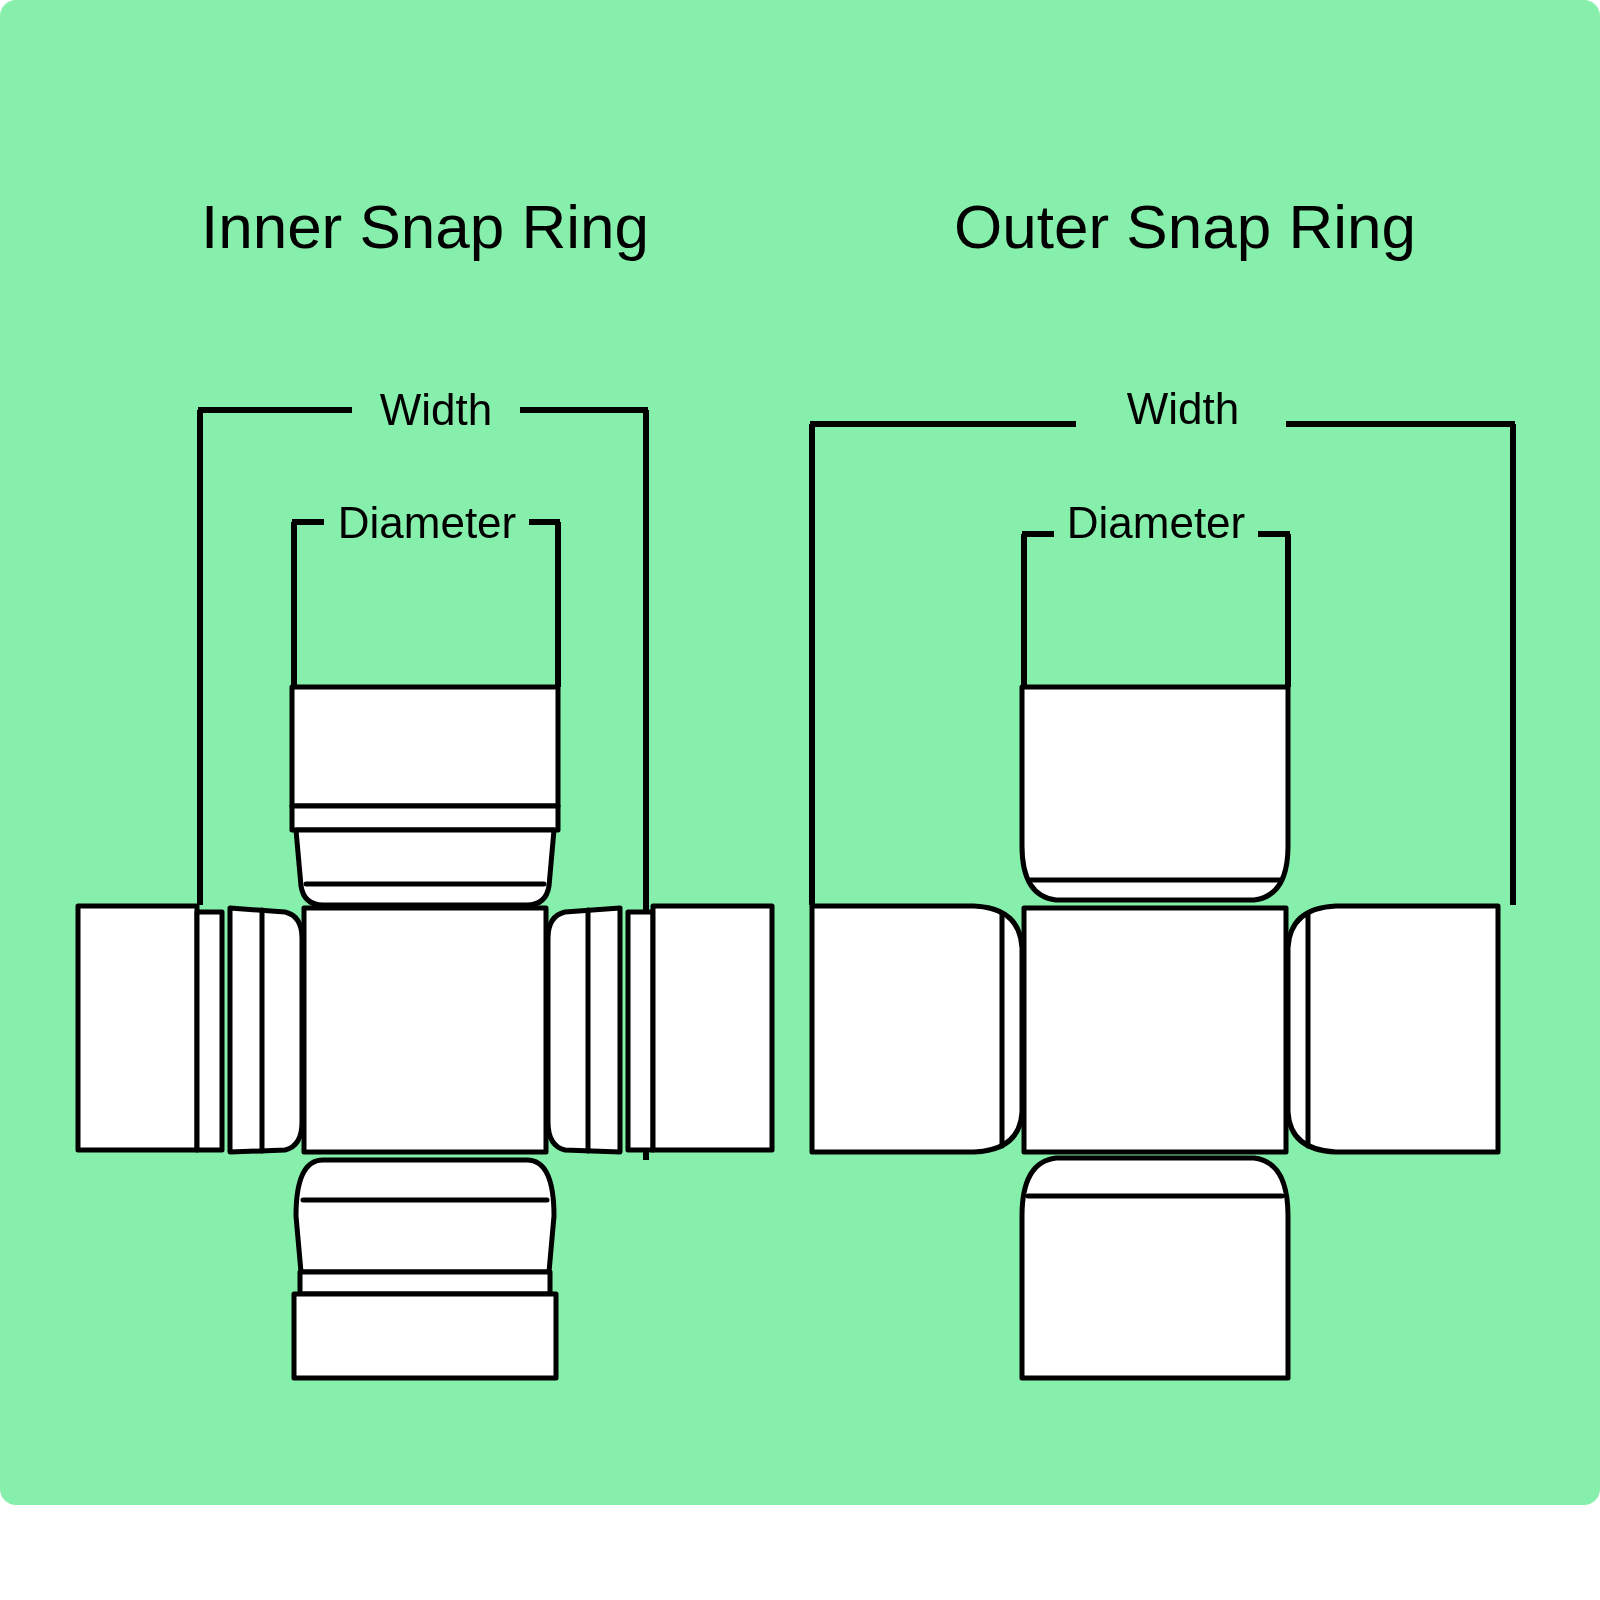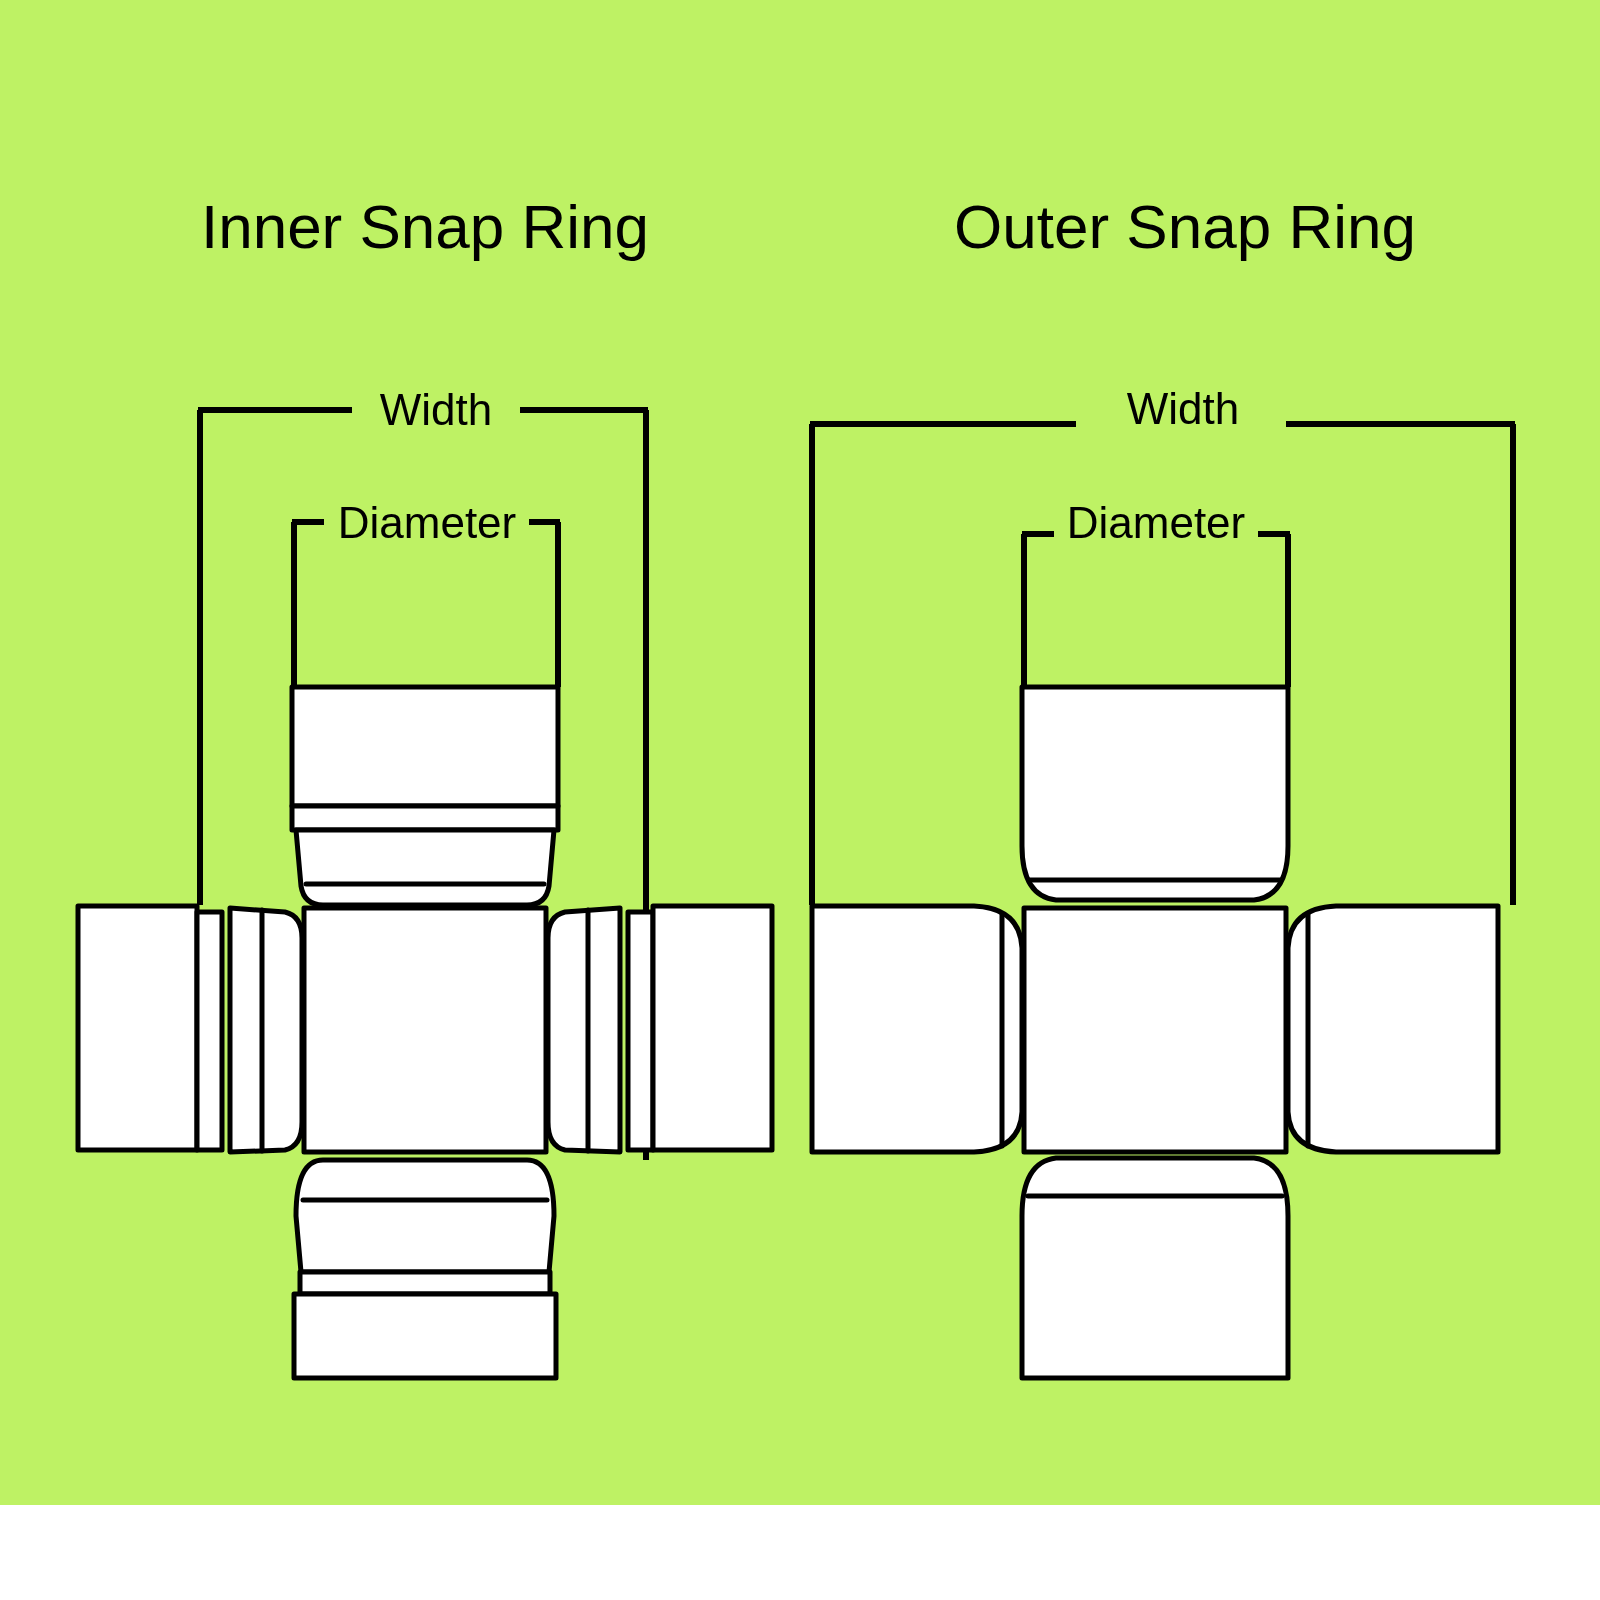--- a/index.html
+++ b/index.html
@@ -11,21 +11,22 @@
     width: 1600px;
     height: 1600px;
     font-family: "Liberation Sans", sans-serif;
     color: #000000;
     overflow: hidden;
   }
   #canvas-root {
     position: relative;
     width: 1600px;
     height: 1505px;
-    background: #bef264;
+    background: #86efac;
+    border-radius: 16px;
   }
   svg.diagram-svg {
     position: absolute;
     top: 0;
     left: 0;
     width: 1600px;
     height: 1600px;
     display: block;
   }
   .title-text {

